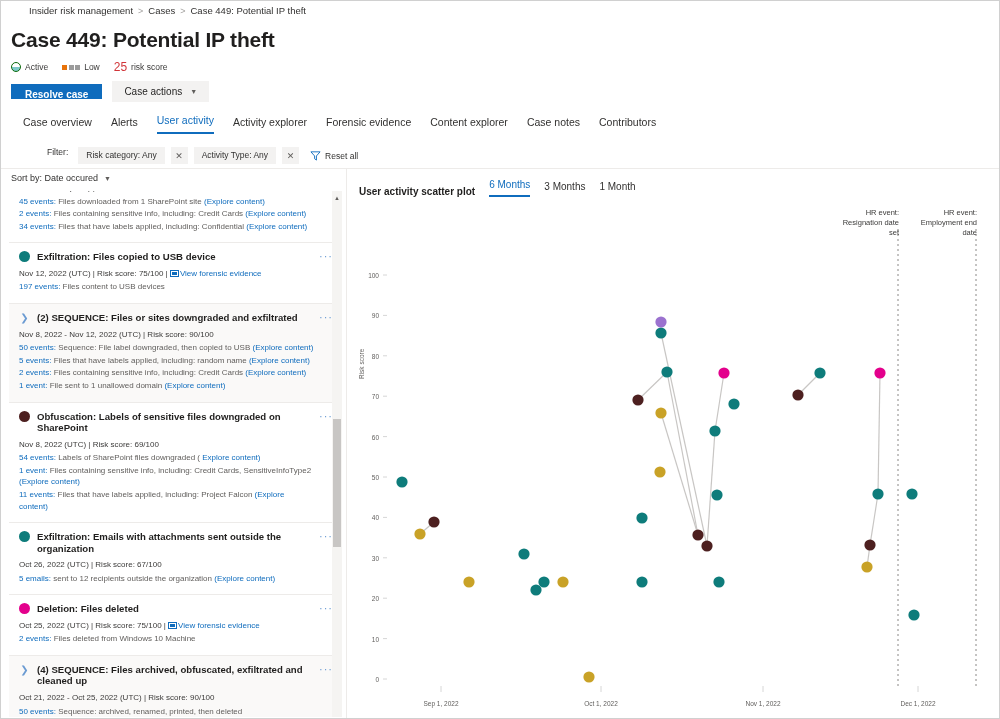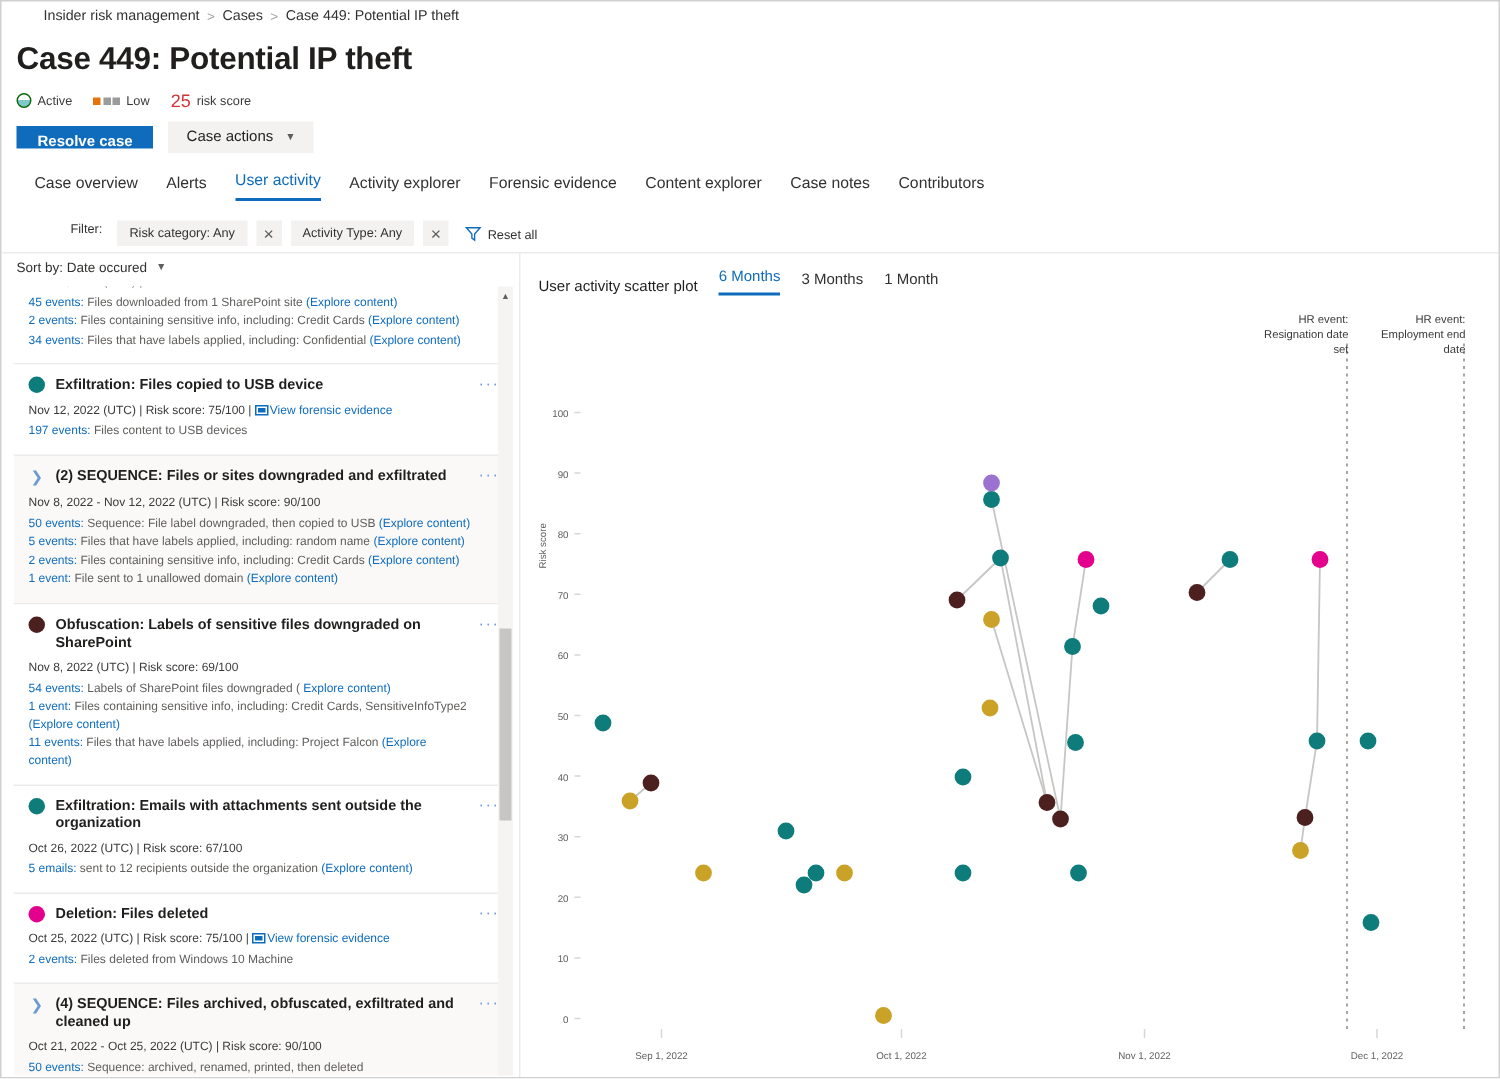--- a/index.html
+++ b/index.html
@@ -191,21 +191,21 @@
   .vsplit {
     position: absolute; left: 345px; top: 168px;
     width: 1px; height: 550px; background: #edebe9;
   }
 
   
   .chart-header {
     position: absolute; left: 358px; top: 178px;
     display: flex; align-items: flex-end; gap: 14px;
   }
-  .chart-title { font-size: 10px; font-weight: normal; color: #201f1e; text-align: center; }
+  .chart-title { font-size: 10px; font-weight: bold; color: #201f1e; text-align: center; }
   .range-tab {
     font-size: 10px; color: #323130; padding-bottom: 5px; cursor: pointer;
   }
   .range-tab.active { color: #0f6cbd; border-bottom: 2px solid #0f6cbd; }
 
   .plot {
     position: absolute; left: 350px; top: 195px;
     width: 650px; height: 520px;
   }
   .plot svg { display: block; }

